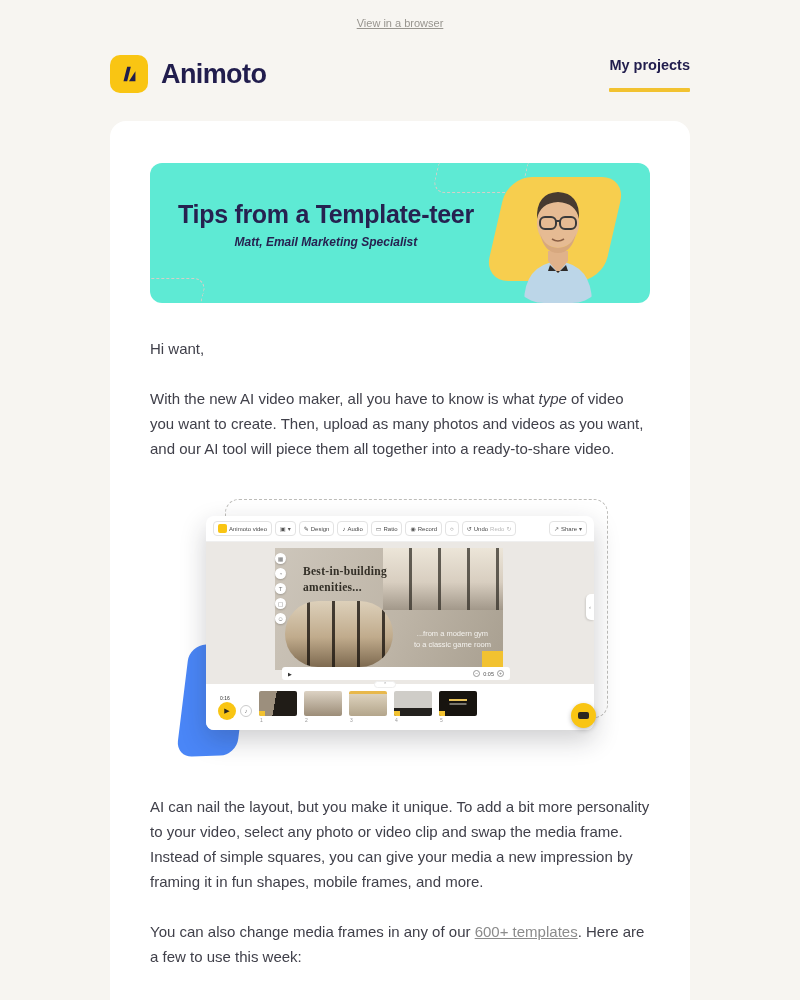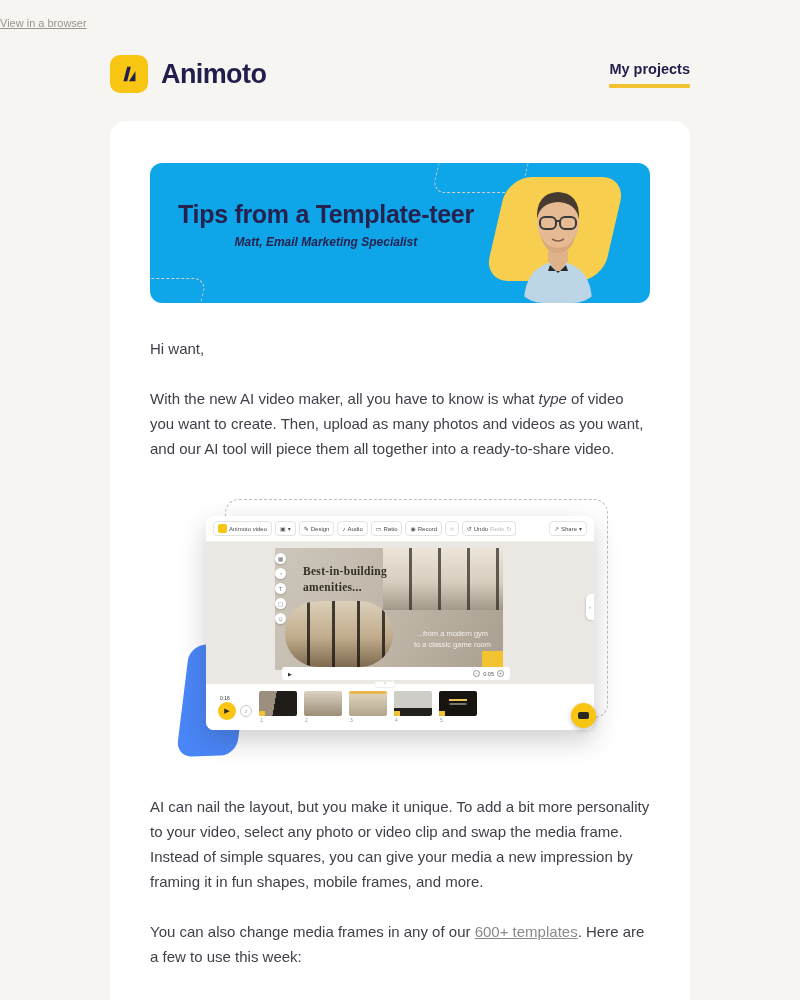--- a/index.html
+++ b/index.html
@@ -1,36 +1,36 @@
 <!DOCTYPE html>
 <html><head>
 <meta charset="utf-8">
 <style>
   * { margin:0; padding:0; box-sizing:border-box; }
   html,body { width:800px; }
   body { font-family:"Liberation Sans", sans-serif; }
   .page { width:800px; height:1000px; background:#f7f5f1; overflow:hidden; }
 
   
-  .view-browser-wrap { text-align:left; padding-top:13px; }
+  .view-browser-wrap { text-align:center; padding-top:13px; }
   .view-browser { font-size:11px; color:#98958f; text-decoration:underline; cursor:pointer; }
 
   
   .header { width:580px; margin:24px auto 16px; display:flex; justify-content:space-between; align-items:center; }
   .logo { display:flex; align-items:center; gap:13px; cursor:pointer; }
   .logo-mark { width:38px; height:38px; border-radius:10px; background:#f9c513; display:flex; align-items:center; justify-content:center; }
   .logo-text { font-size:27px; font-weight:800; color:#211d4d; letter-spacing:-0.6px; }
-  .nav-link { position:relative; font-size:14.5px; font-weight:700; color:#211d4d; padding-bottom:11px; cursor:pointer; }
+  .nav-link { position:relative; font-size:14.5px; font-weight:700; color:#211d4d; padding-bottom:19px; cursor:pointer; }
   .nav-link::after { content:""; position:absolute; left:0; right:0; bottom:0; height:4px; background:#f2c230; border-radius:1px; }
 
   
   .card { width:580px; margin:28px auto 0; background:#ffffff; border-radius:16px; padding:42px 40px 60px; height:900px; }
 
   
-  .banner { position:relative; height:140px; background:#0ea5e9; border-radius:12px; overflow:hidden; margin-bottom:33px; }
+  .banner { position:relative; height:140px; background:#5eead4; border-radius:12px; overflow:hidden; margin-bottom:33px; }
   .banner-deco { position:absolute; border:1px dashed #d6cfc7; border-radius:14px; transform:skewX(-14deg); }
   .deco-1 { width:90px; height:70px; right:120px; top:-40px; }
   .deco-2 { width:80px; height:60px; left:-30px; bottom:-35px; }
   .banner-text { position:absolute; left:28px; top:37px; }
   .banner-title { font-size:25px; font-weight:800; color:#262250; letter-spacing:-0.3px; }
   .banner-subtitle { margin-top:6px; font-size:12px; font-weight:700; font-style:italic; color:#262250;text-align:center; }
   .banner-yellow { position:absolute; right:36px; top:14px; width:118px; height:104px; background:#f7ce4e; border-radius:24px; transform:skewX(-13deg); }
   .portrait-wrap { position:absolute; right:44px; top:18px; width:96px; height:122px; overflow:hidden; border-radius:10px 10px 34px 34px; }
 
   

